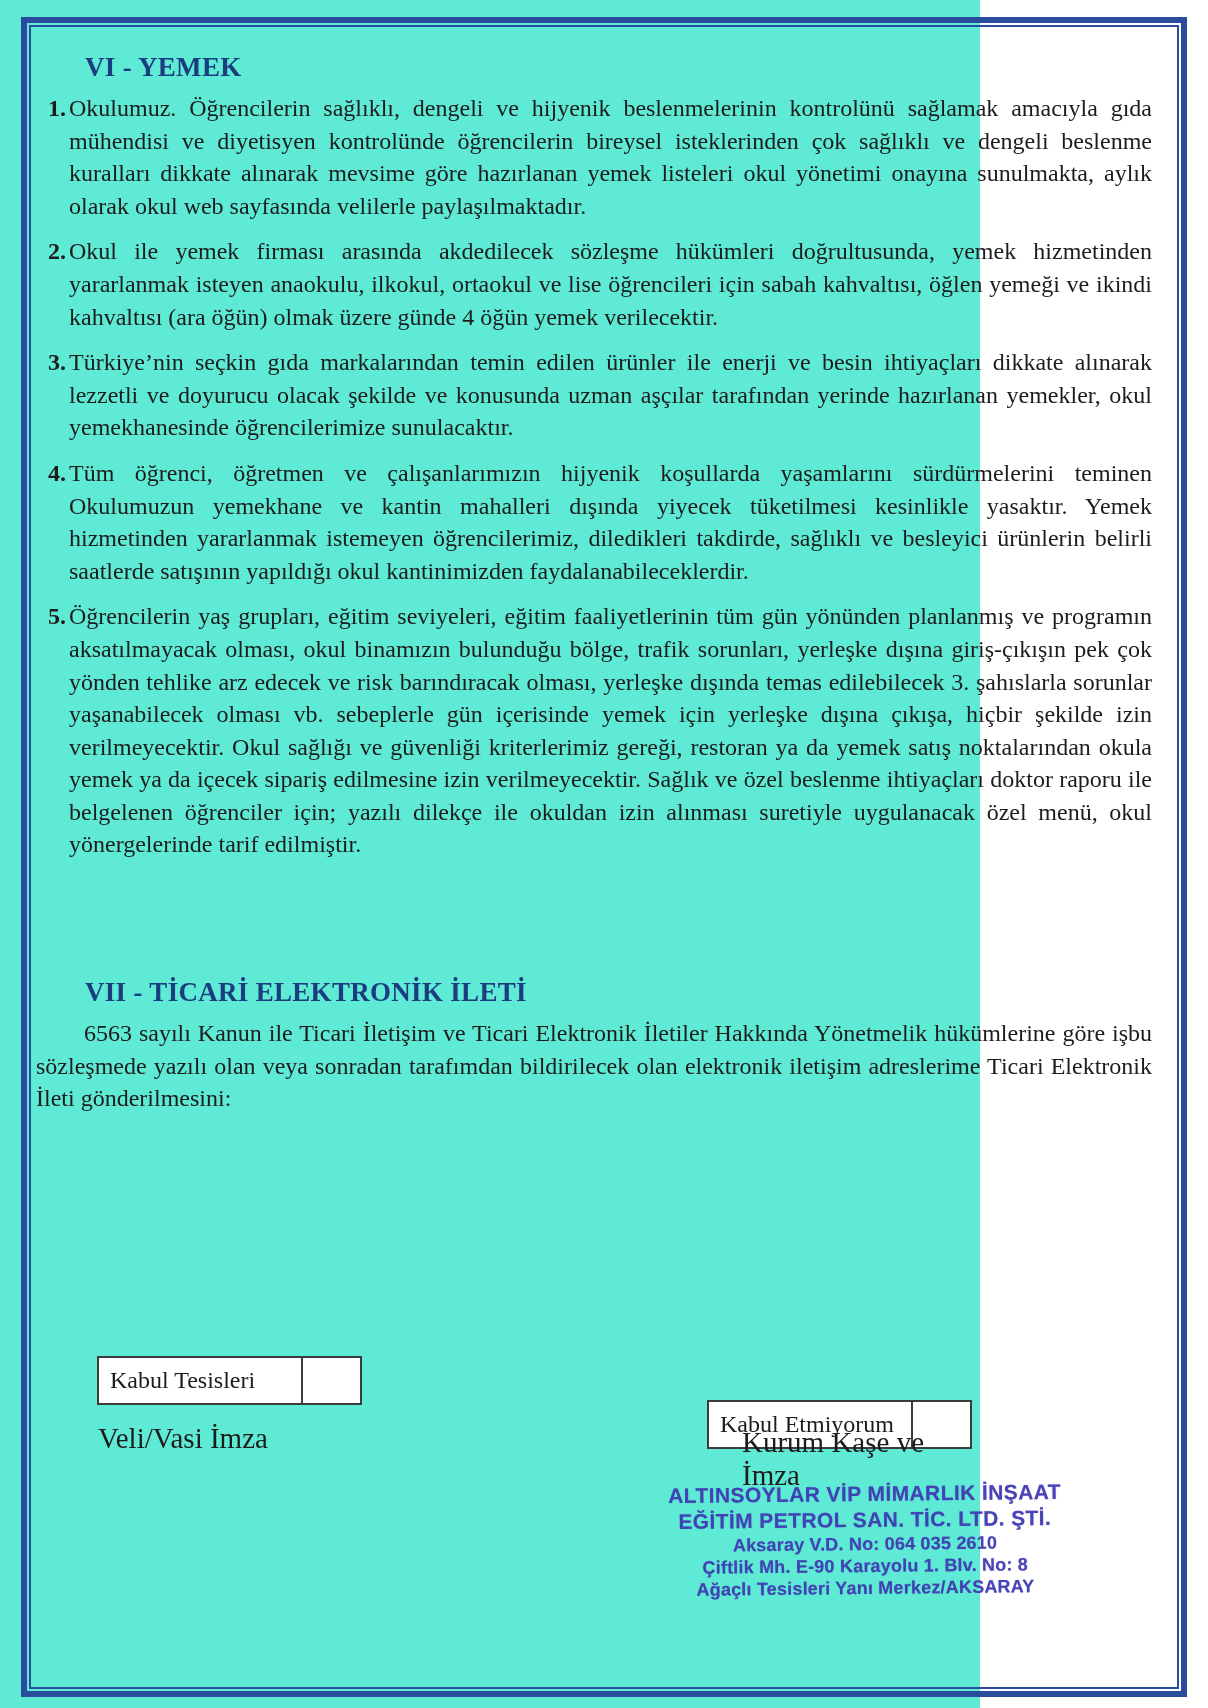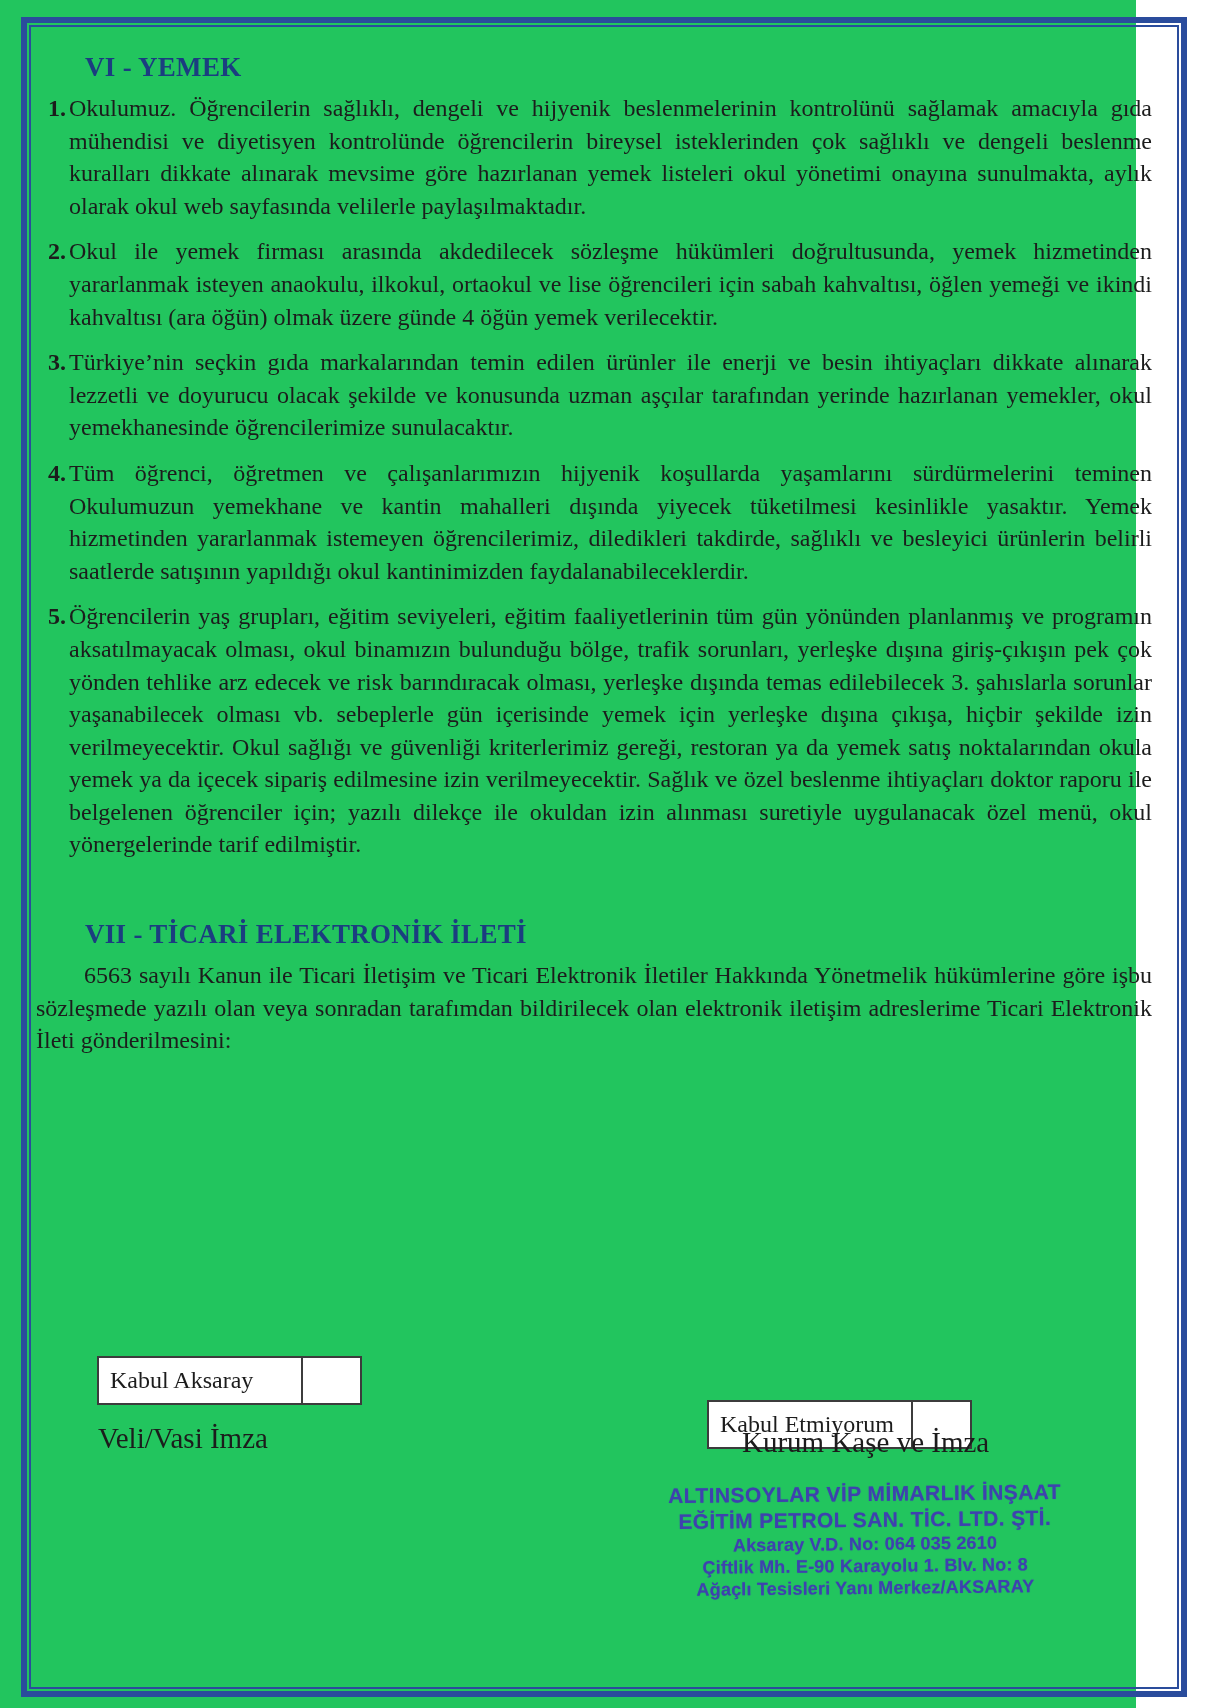--- a/index.html
+++ b/index.html
@@ -1,30 +1,30 @@
 <!DOCTYPE html>
 <html><head>
 <meta charset="utf-8">
 <style>
   * { margin:0; padding:0; box-sizing:border-box; }
   html,body { width:1208px; height:1708px; background:#ffffff; }
   body { font-family:"Liberation Serif", serif; color:#1c1c1c; position:relative; overflow:hidden; }
 
-  .page { position:absolute; inset:0; width:1136px; height:1708px; background:#22c55e; }
+  .page { position:absolute; inset:0; width:980px; height:1708px; background:#5eead4; }
 
   
   .frame { position:absolute; left:21px; top:17px; width:1166px; height:1680px;
            border:6px solid #2a4c9c; }
   .frame-inner { position:absolute; inset:2px; border:2px solid #2a4c9c; }
 
   .content { position:absolute; left:36px; top:36px; width:1136px; }
 
   .heading { font-size:27px; font-weight:700; color:#1b3d80;
              margin:16px 0 10px 49px; line-height:30px; letter-spacing:0.3px; }
-  .heading.h-vii { margin-top:58px; }
+  .heading.h-vii { margin-top:116px; }
 
   .list { margin:0 20px 0 12px; }
   .item { display:flex; margin-bottom:13px; font-size:24px; line-height:32.6px; }
   .item .num { flex:0 0 21px; font-weight:700; }
   .item .itext { flex:1; text-align:justify; }
 
   .vii-para { margin:0 20px 0 0; font-size:24px; line-height:32.6px;
               text-align:justify; text-indent:48px; }
 
   
@@ -82,21 +82,21 @@
       </div>
     </div>
 
     <h2 class="heading h-vii">VII - TİCARİ ELEKTRONİK İLETİ</h2>
 
     <p class="vii-para">6563 sayılı Kanun ile Ticari İletişim ve Ticari Elektronik İletiler Hakkında Yönetmelik hükümlerine göre işbu sözleşmede yazılı olan veya sonradan tarafımdan bildirilecek olan elektronik iletişim adreslerime Ticari Elektronik İleti gönderilmesini:</p>
 
   </div>
 
   <div class="consent-box accept-box">
-    <div class="consent-label">Kabul Aksaray</div>
+    <div class="consent-label">Kabul Tesisleri</div>
     <div class="consent-check"></div>
   </div>
 
   <div class="consent-box reject-box">
     <div class="consent-label">Kabul Etmiyorum</div>
     <div class="consent-check"></div>
   </div>
 
   <div class="sig-label sig-left">Veli/Vasi İmza</div>
   <div class="sig-label sig-right">Kurum Kaşe ve İmza</div>

